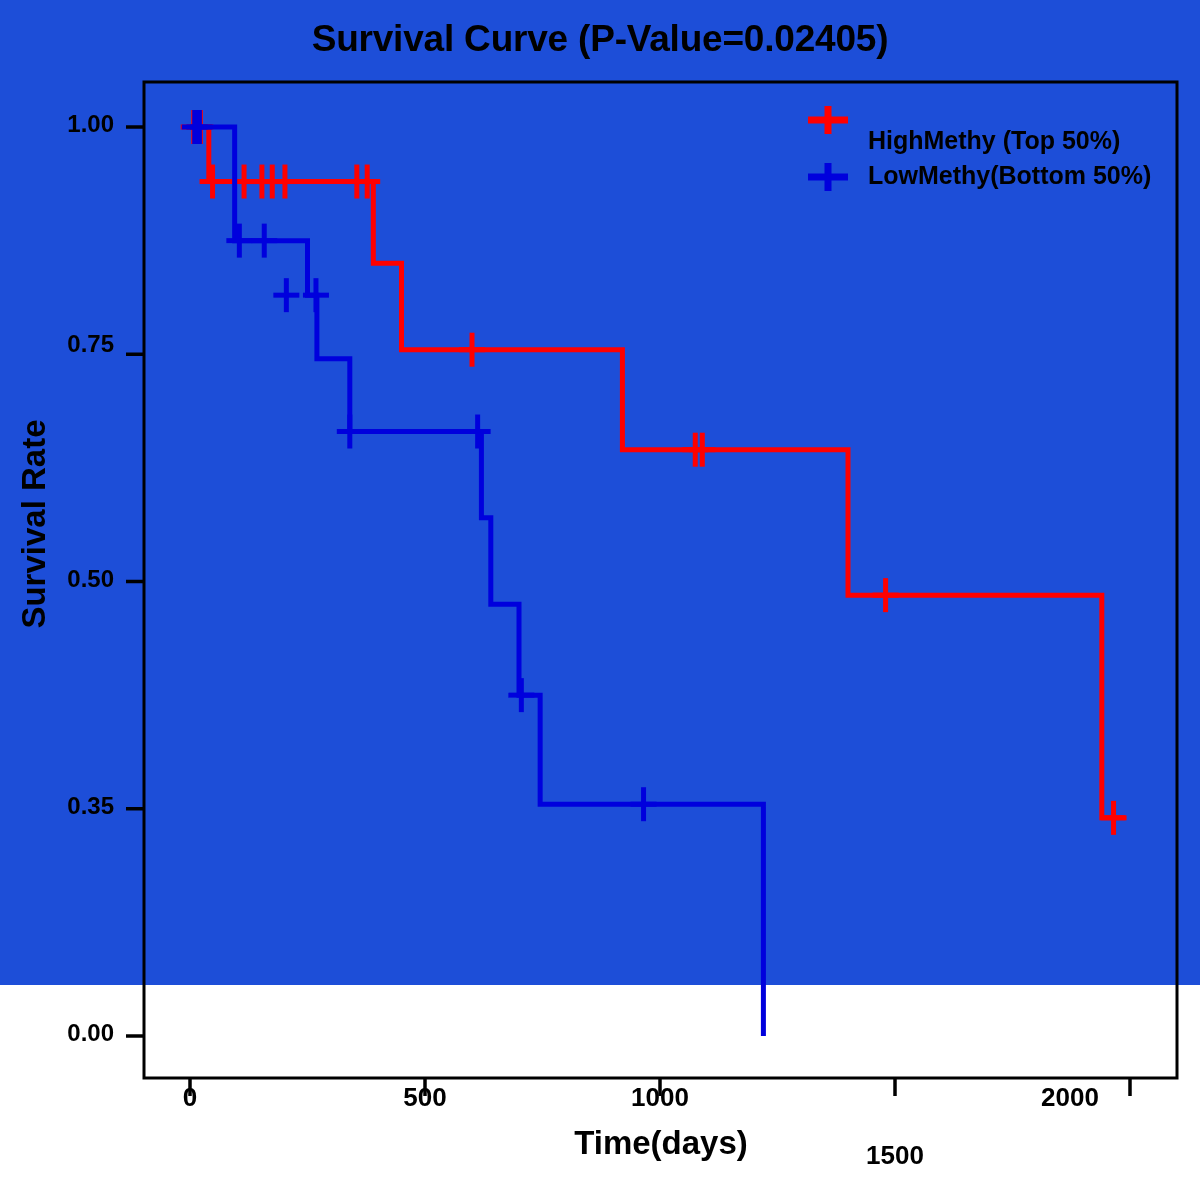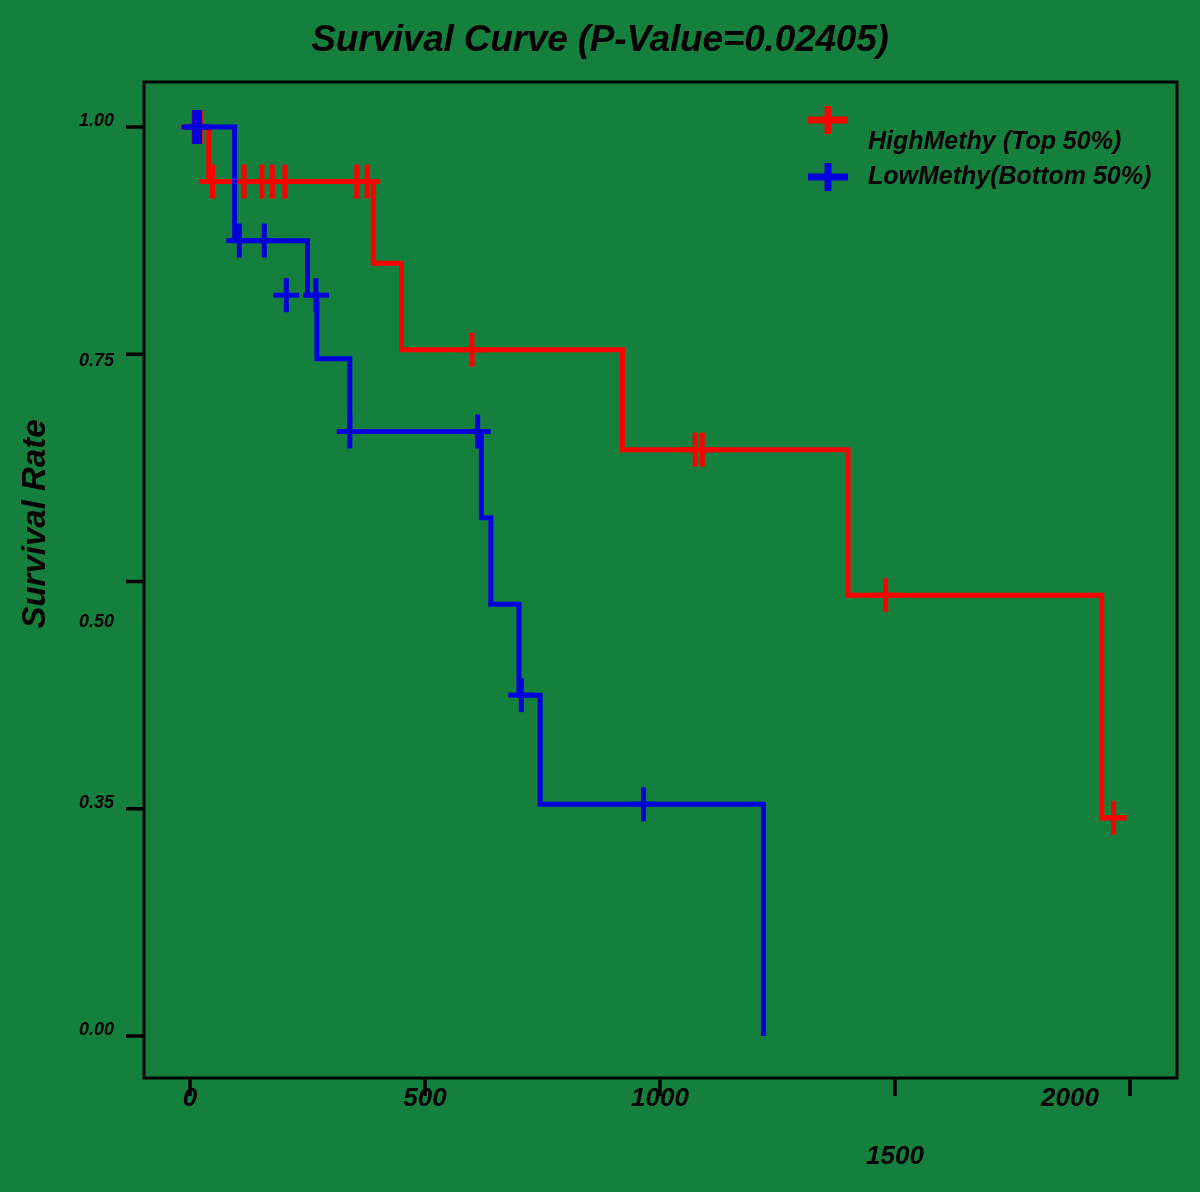--- a/index.html
+++ b/index.html
@@ -9,23 +9,22 @@
   }
   body {
     width: 1200px;
     height: 1200px;
     font-family: "Liberation Sans", sans-serif;
     overflow: hidden;
   }
   #figure {
     position: relative;
     width: 1200px;
-    height: 1192px;
-    background: #15803d;
-    font-style: italic;
+    height: 985px;
+    background: #1d4ed8;
   }
   #chart-title {
     position: absolute;
     left: 0;
     top: 18px;
     width: 1200px;
     text-align: center;
     font-size: 37px;
     font-weight: bold;
     color: #000000;
@@ -57,21 +56,21 @@
     width: 1034px;
     text-align: center;
     font-size: 33px;
     font-weight: bold;
     color: #000000;
     font-family: "Liberation Sans", sans-serif;
   }
   .tick-label-y {
     position: absolute;
     text-align: right;
-    font-size: 18px;
+    font-size: 24px;
     font-weight: bold;
     color: #000000;
     font-family: "Liberation Sans", sans-serif;
     width: 86px;
   }
   .tick-label-x {
     position: absolute;
     text-align: center;
     font-size: 26px;
     font-weight: bold;
@@ -162,25 +161,26 @@
           <line x1="521.3499999999999" y1="678.125" x2="521.3499999999999" y2="712.125" stroke="#0000DD" stroke-width="5"></line>
           <line x1="508.3499999999999" y1="695.125" x2="534.3499999999999" y2="695.125" stroke="#0000DD" stroke-width="5"></line>
           <line x1="643.55" y1="787.2049999999999" x2="643.55" y2="821.2049999999999" stroke="#0000DD" stroke-width="5"></line>
           <line x1="630.55" y1="804.2049999999999" x2="656.55" y2="804.2049999999999" stroke="#0000DD" stroke-width="5"></line>
         </g>
       </g>
   </svg>
 
   <div id="y-axis-title">Survival Rate</div>
 
+  <div id="x-axis-title">Time(days)</div>
 
   <div id="y-tick-labels">
       <div class="tick-label-y" style="left: 28px; top: 110px;">1.00</div>
-      <div class="tick-label-y" style="left: 28px; top: 350px;">0.75</div>
-      <div class="tick-label-y" style="left: 28px; top: 564.5px; margin-top: 46px;">0.50</div>
+      <div class="tick-label-y" style="left: 28px; top: 330px;">0.75</div>
+      <div class="tick-label-y" style="left: 28px; top: 564.5px;">0.50</div>
       <div class="tick-label-y" style="left: 28px; top: 791.75px;">0.35</div>
       <div class="tick-label-y" style="left: 28px; top: 1019px;">0.00</div>
     </div>
   <div id="x-tick-labels">
       <div class="tick-label-x" style="left: 130px; top: 1082px;">0</div>
       <div class="tick-label-x" style="left: 365px; top: 1082px;">500</div>
       <div class="tick-label-x" style="left: 600px; top: 1082px;">1000</div>
       <div class="tick-label-x" style="left: 835px; top: 1140px;">1500</div>
       <div class="tick-label-x" style="left: 1010px; top: 1082px;">2000</div>
     </div>

